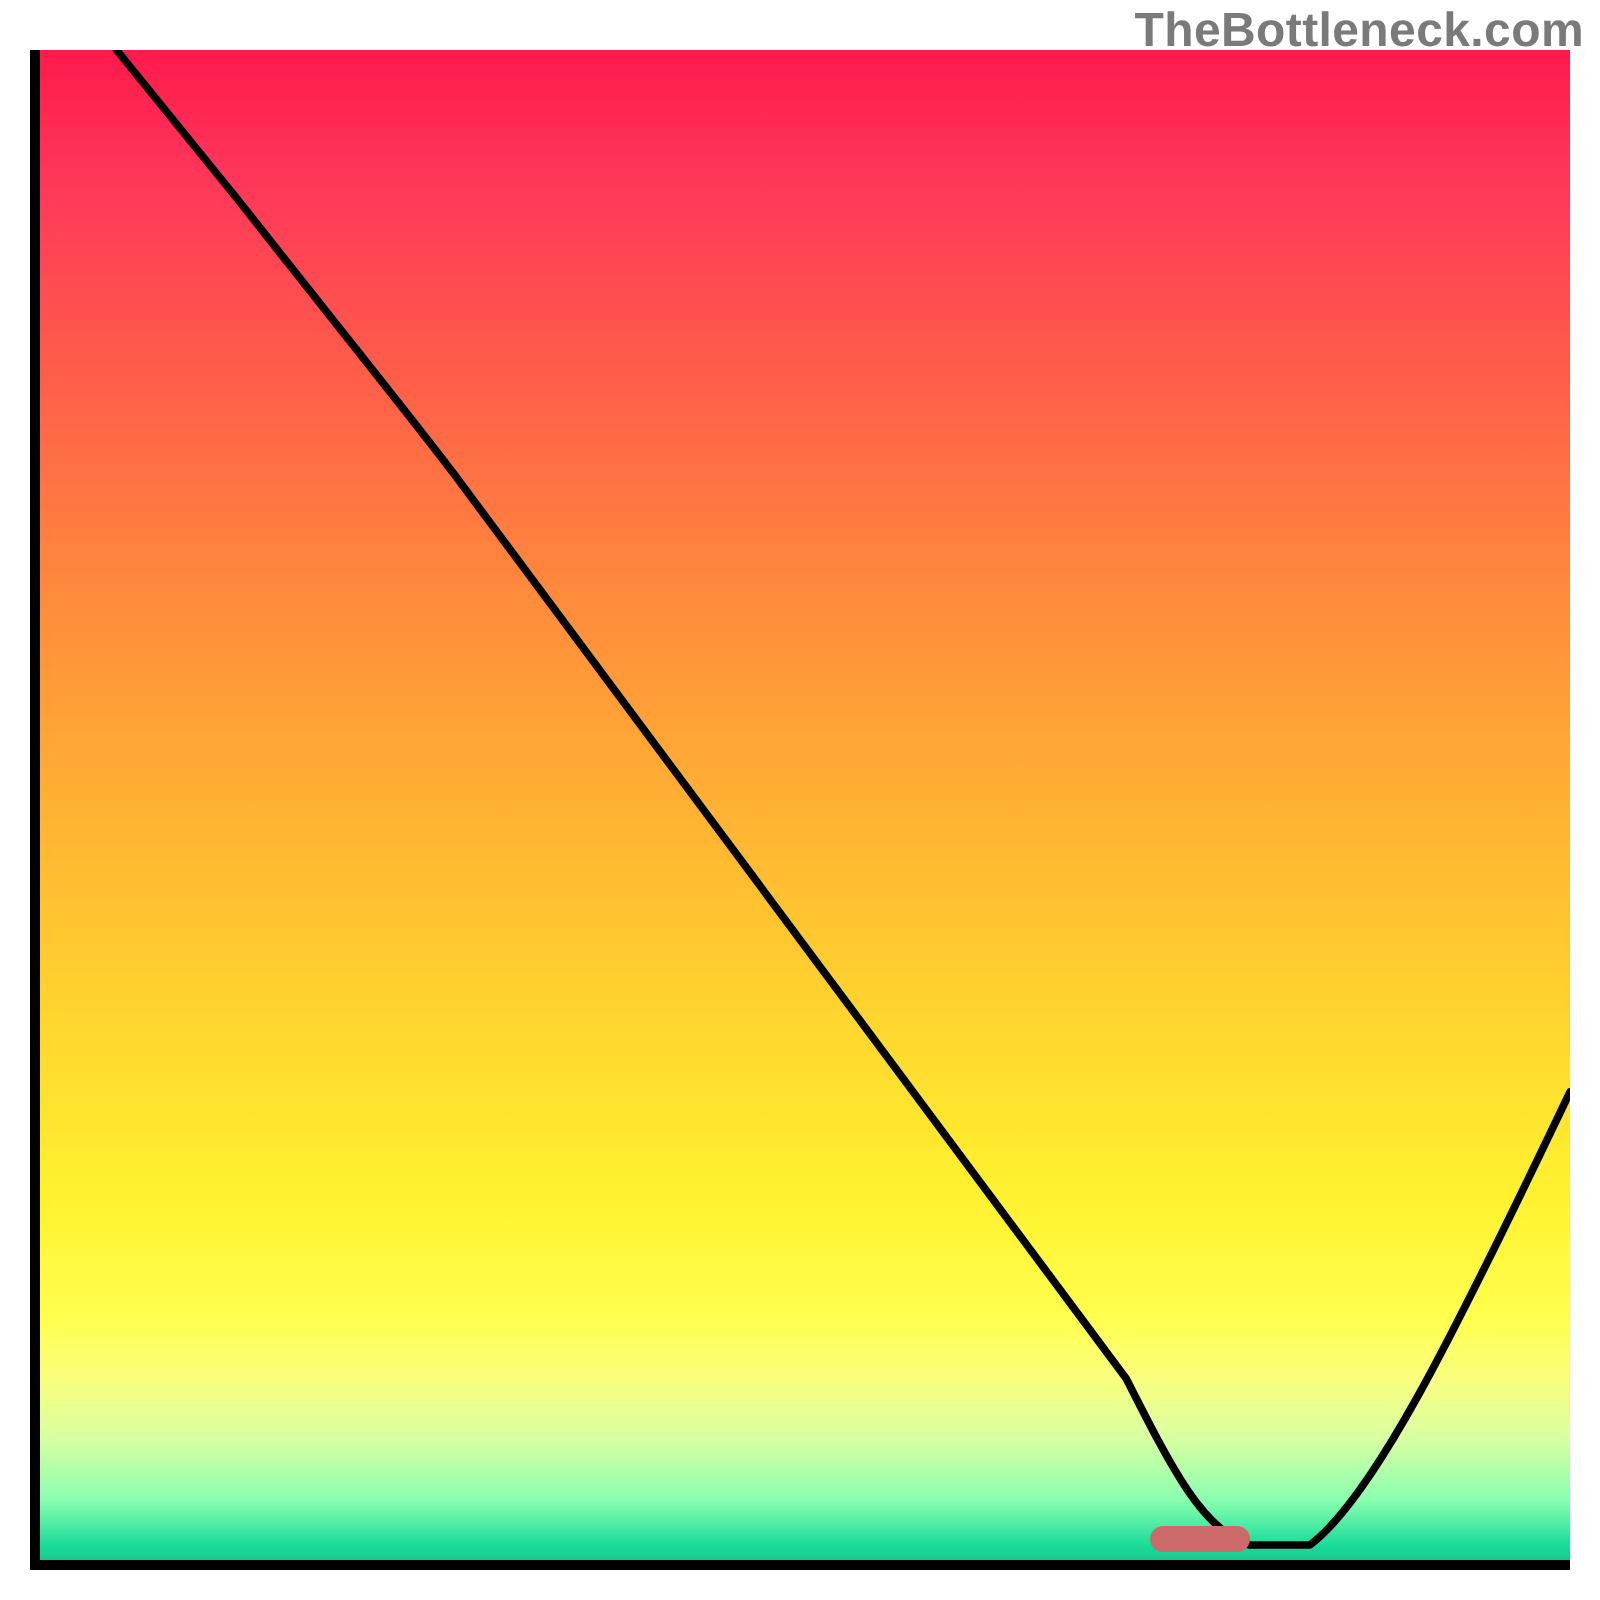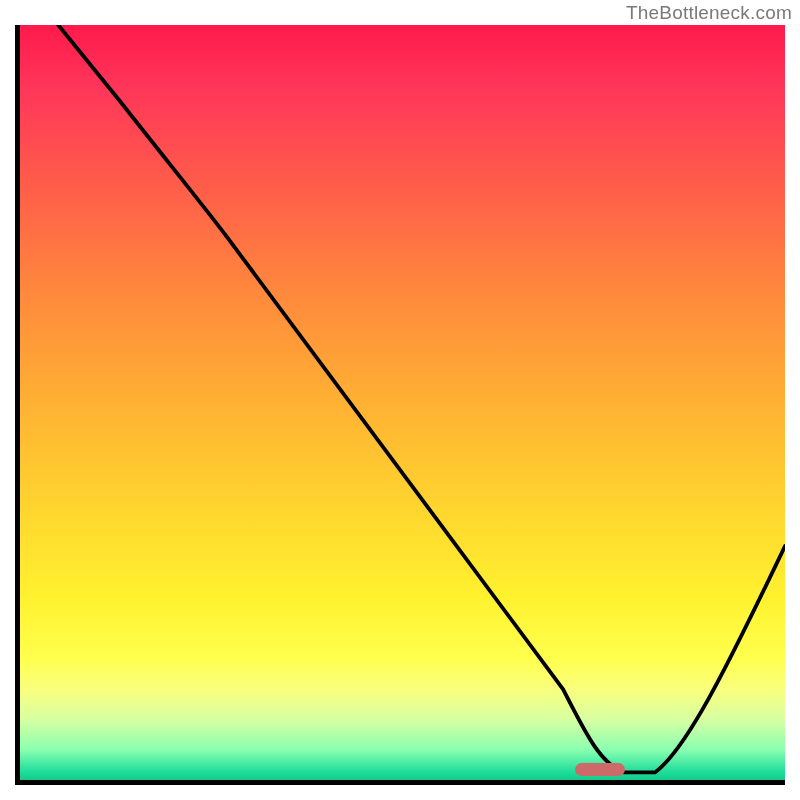--- a/index.html
+++ b/index.html
@@ -9,22 +9,22 @@
     height: 800px;
     background: #ffffff;
     font-family: Arial, Helvetica, sans-serif;
     overflow: hidden;
   }
   .watermark {
     position: absolute;
     top: 2px;
     right: 8px;
     color: #7a7a7a;
-    font-size: 19px;
-    font-weight: 400;
+    font-size: 24px;
+    font-weight: 700;
     letter-spacing: 0.2px;
     z-index: 3;
     text-align: right;
   }
   .axes {
     position: absolute;
     left: 15px;
     top: 25px;
     width: 770px;
     height: 760px;

